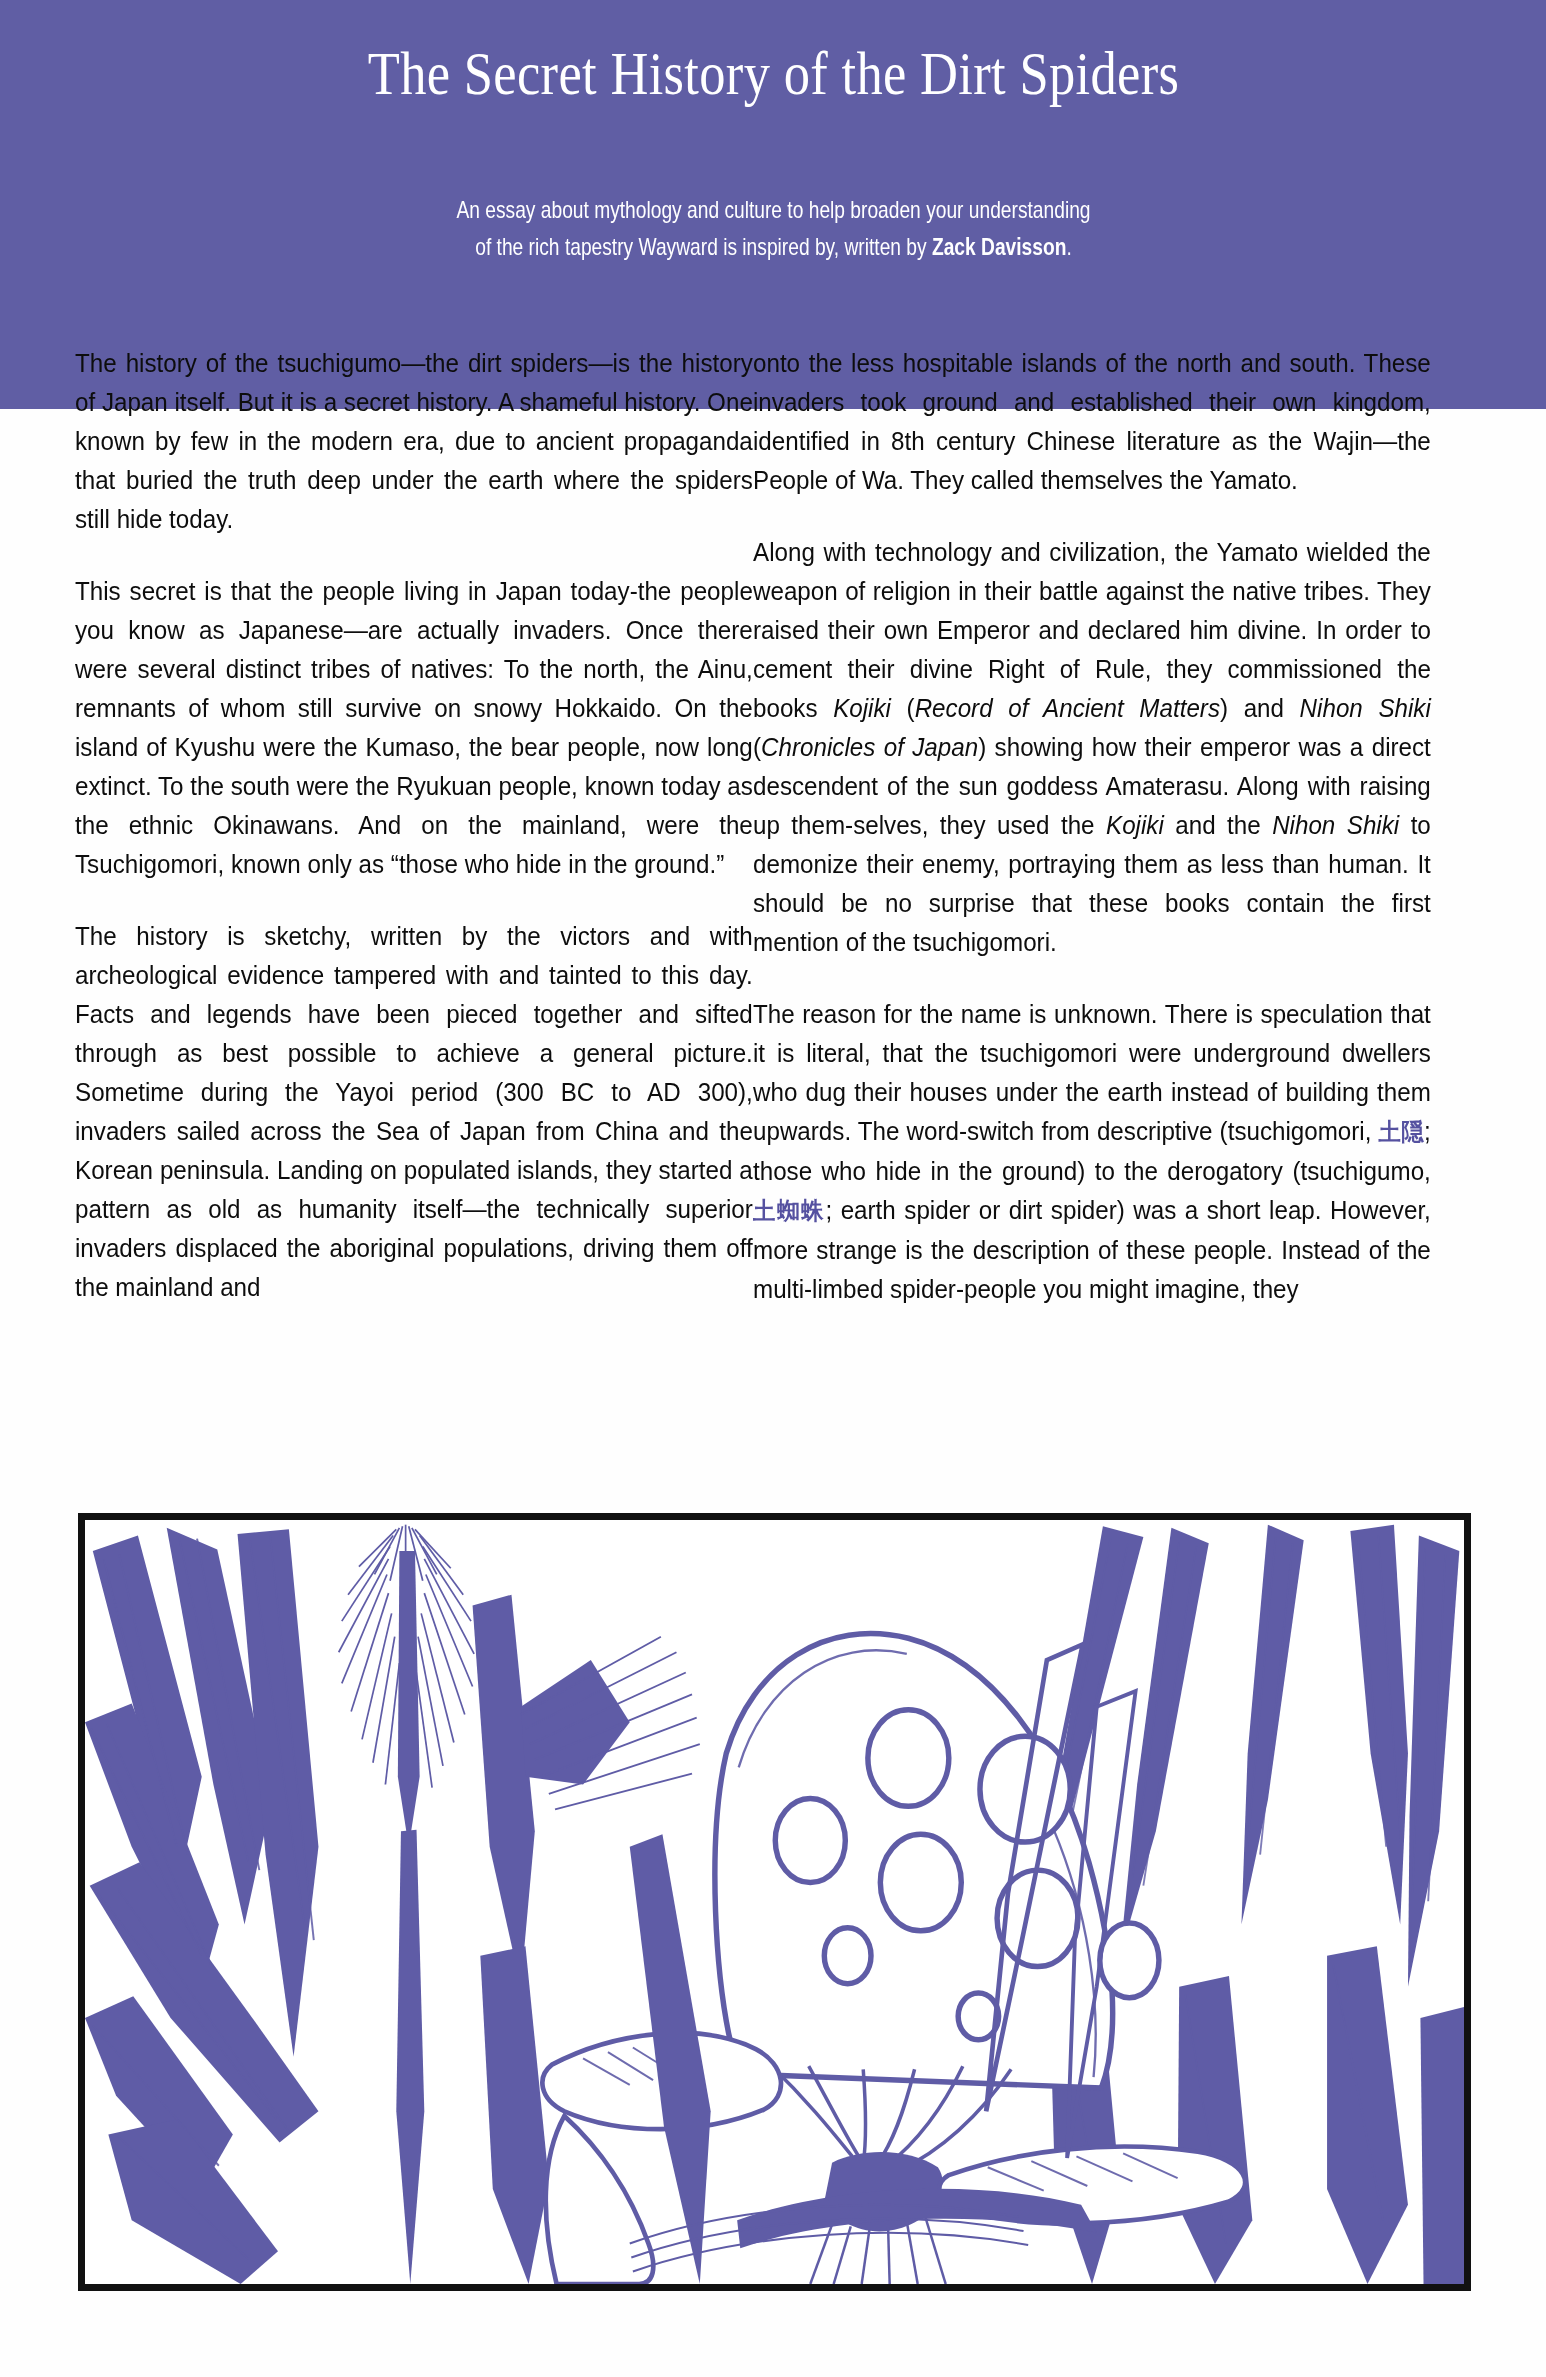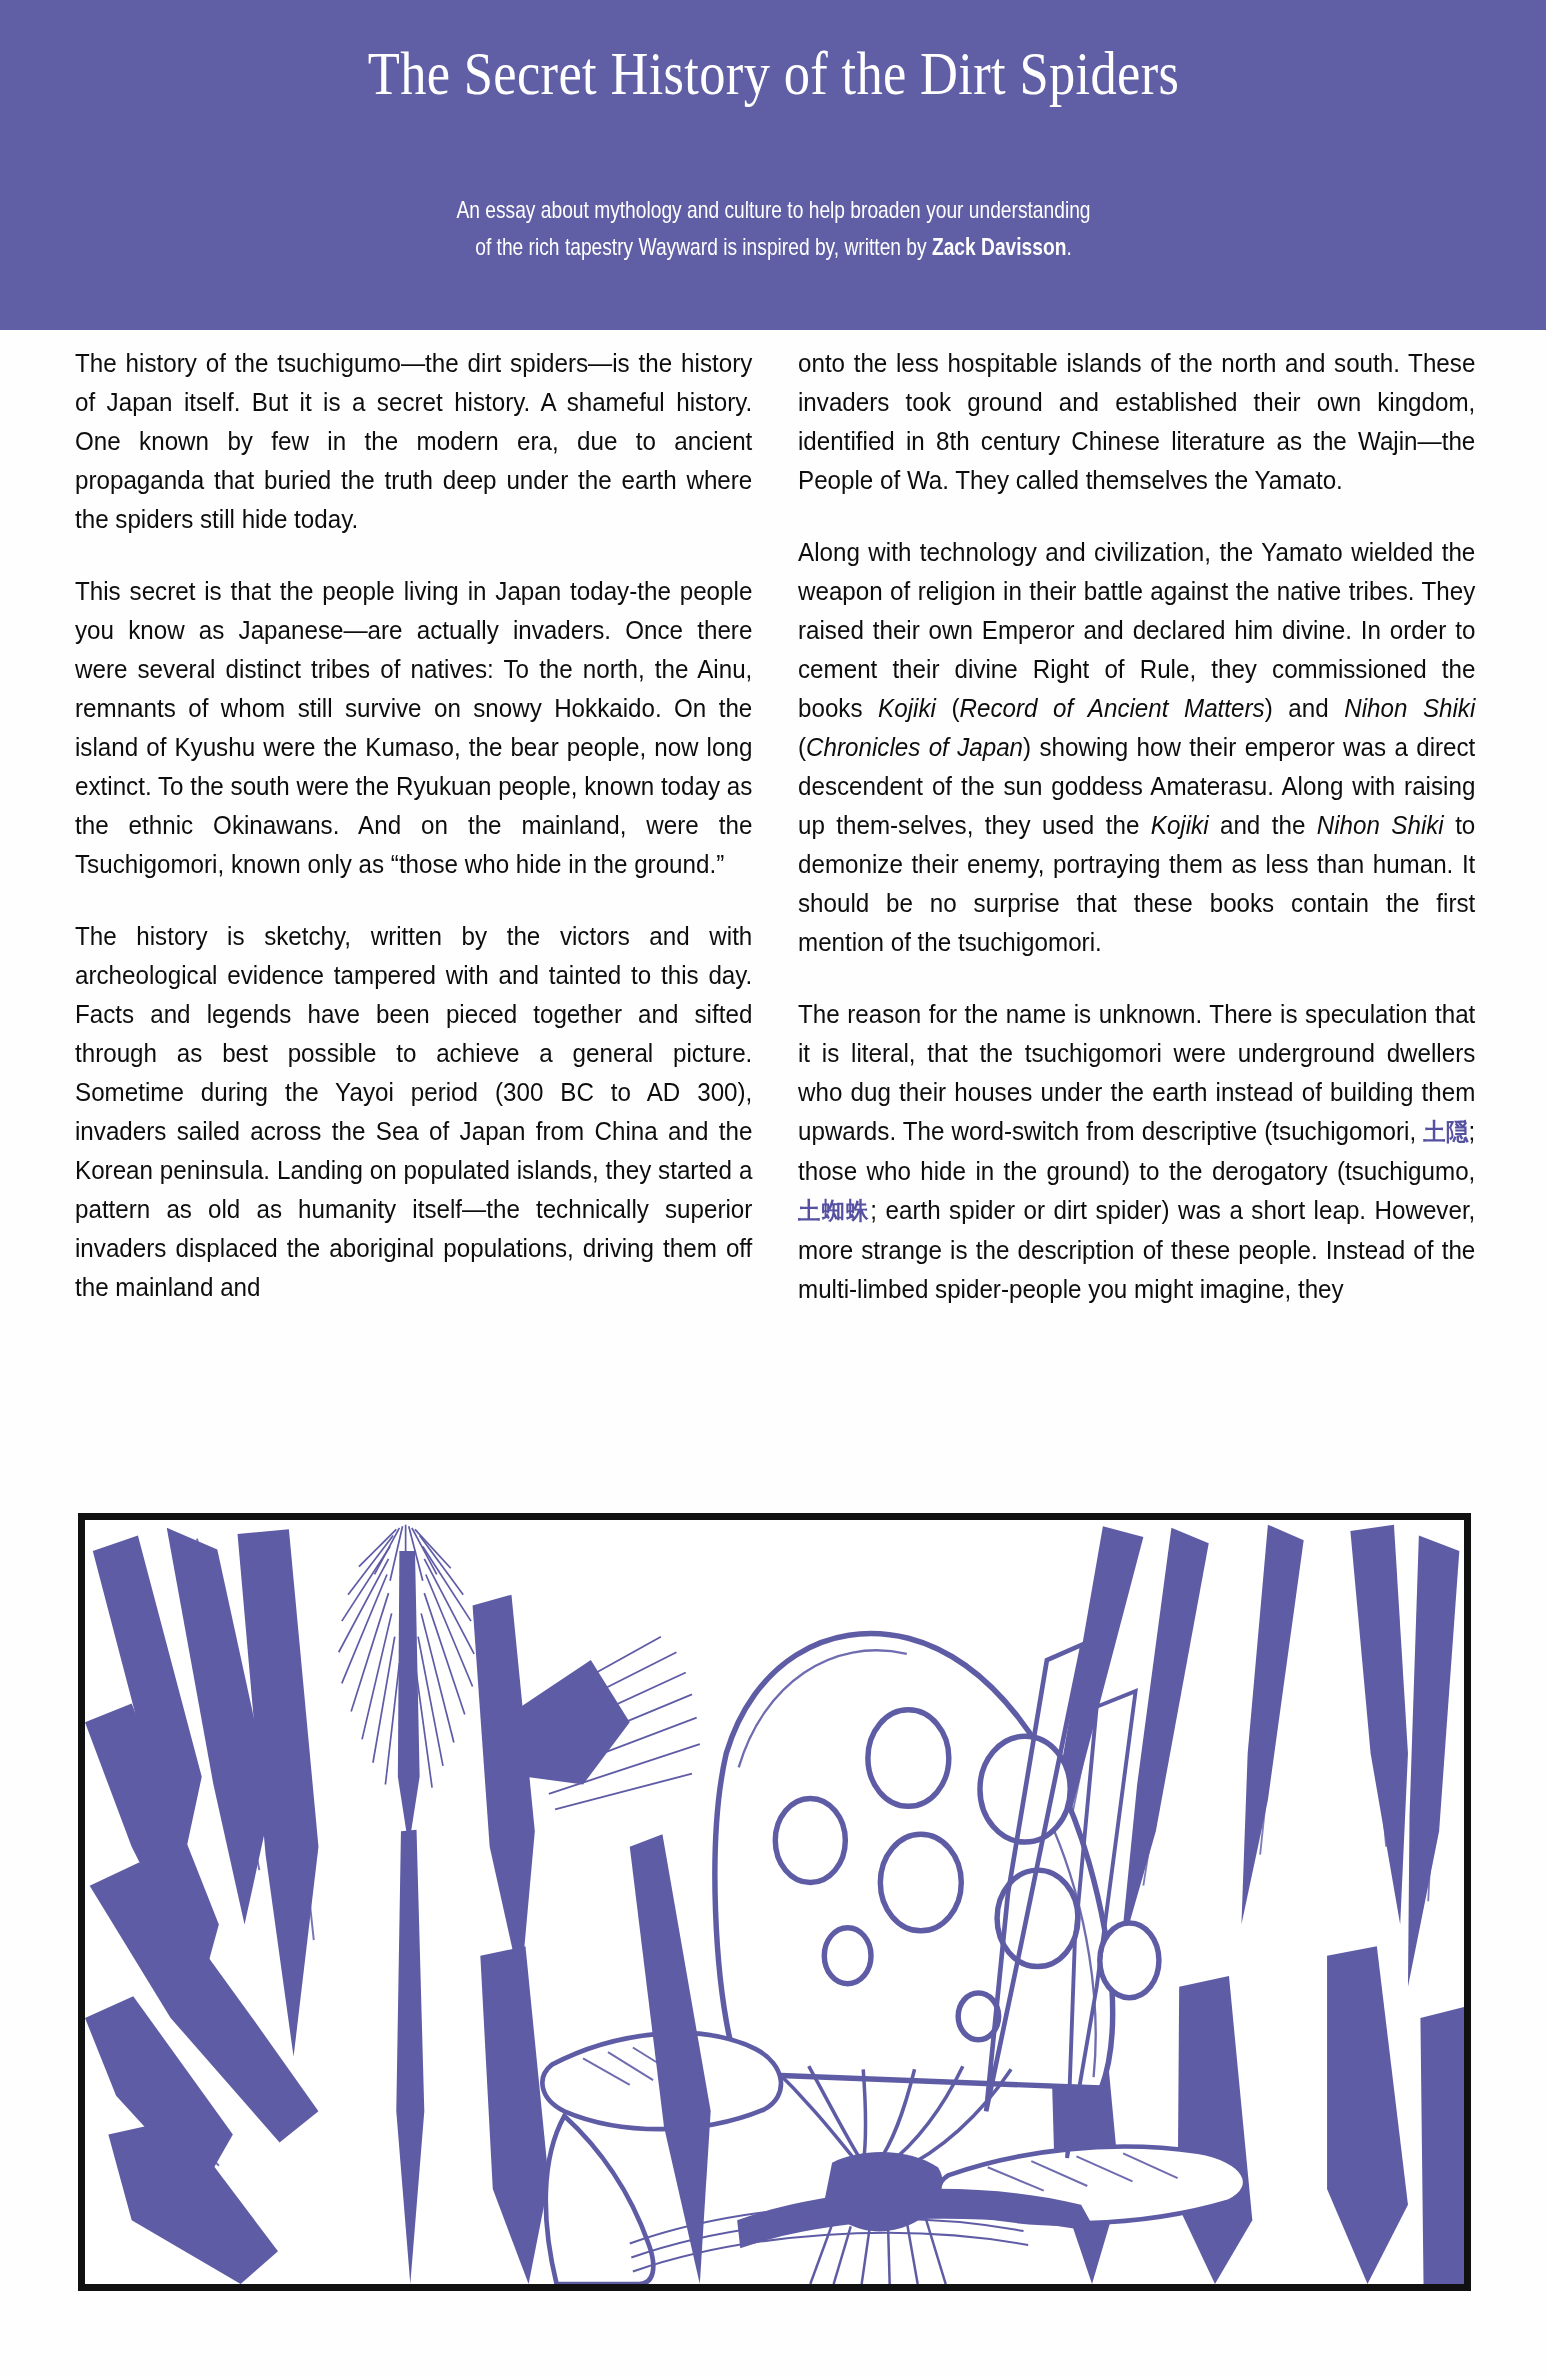--- a/index.html
+++ b/index.html
@@ -22,21 +22,21 @@
     height: 2377px;
     background: #fefefe;
   }
 
   
   .header-band {
     position: absolute;
     left: 0;
     top: 0;
     width: 1547px;
-    height: 330px;
+    height: 409px;
     background: #605EA4;
     box-sizing: border-box;
   }
 
   .title {
     position: absolute;
     left: 0;
     top: 42px;
     width: 1547px;
     text-align: center;
@@ -67,21 +67,20 @@
   .subtitle .line { display: block; white-space: nowrap; }
   .subtitle .author { font-weight: bold; }
 
   
   .columns {
     position: absolute;
     left: 75px;
     top: 344px;
     width: 1400px;
     display: flex;
-    gap: 45px;
   }
   .col {
     width: 678px;
   }
 
   .col p {
     margin: 0 0 33px 0;
     font-family: "Liberation Sans", sans-serif;
     font-size: 26px;
     line-height: 39px;

